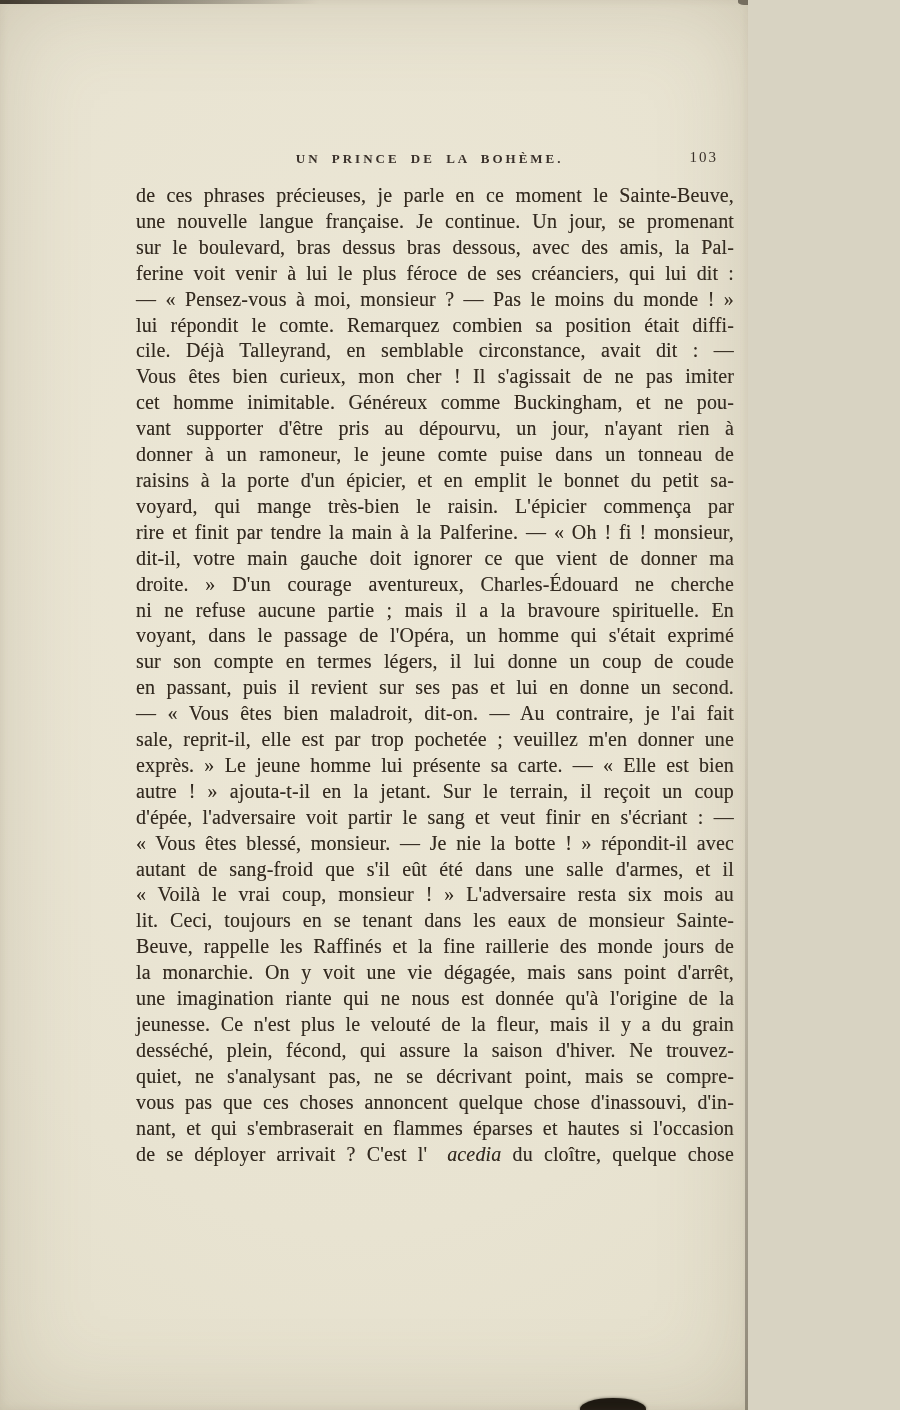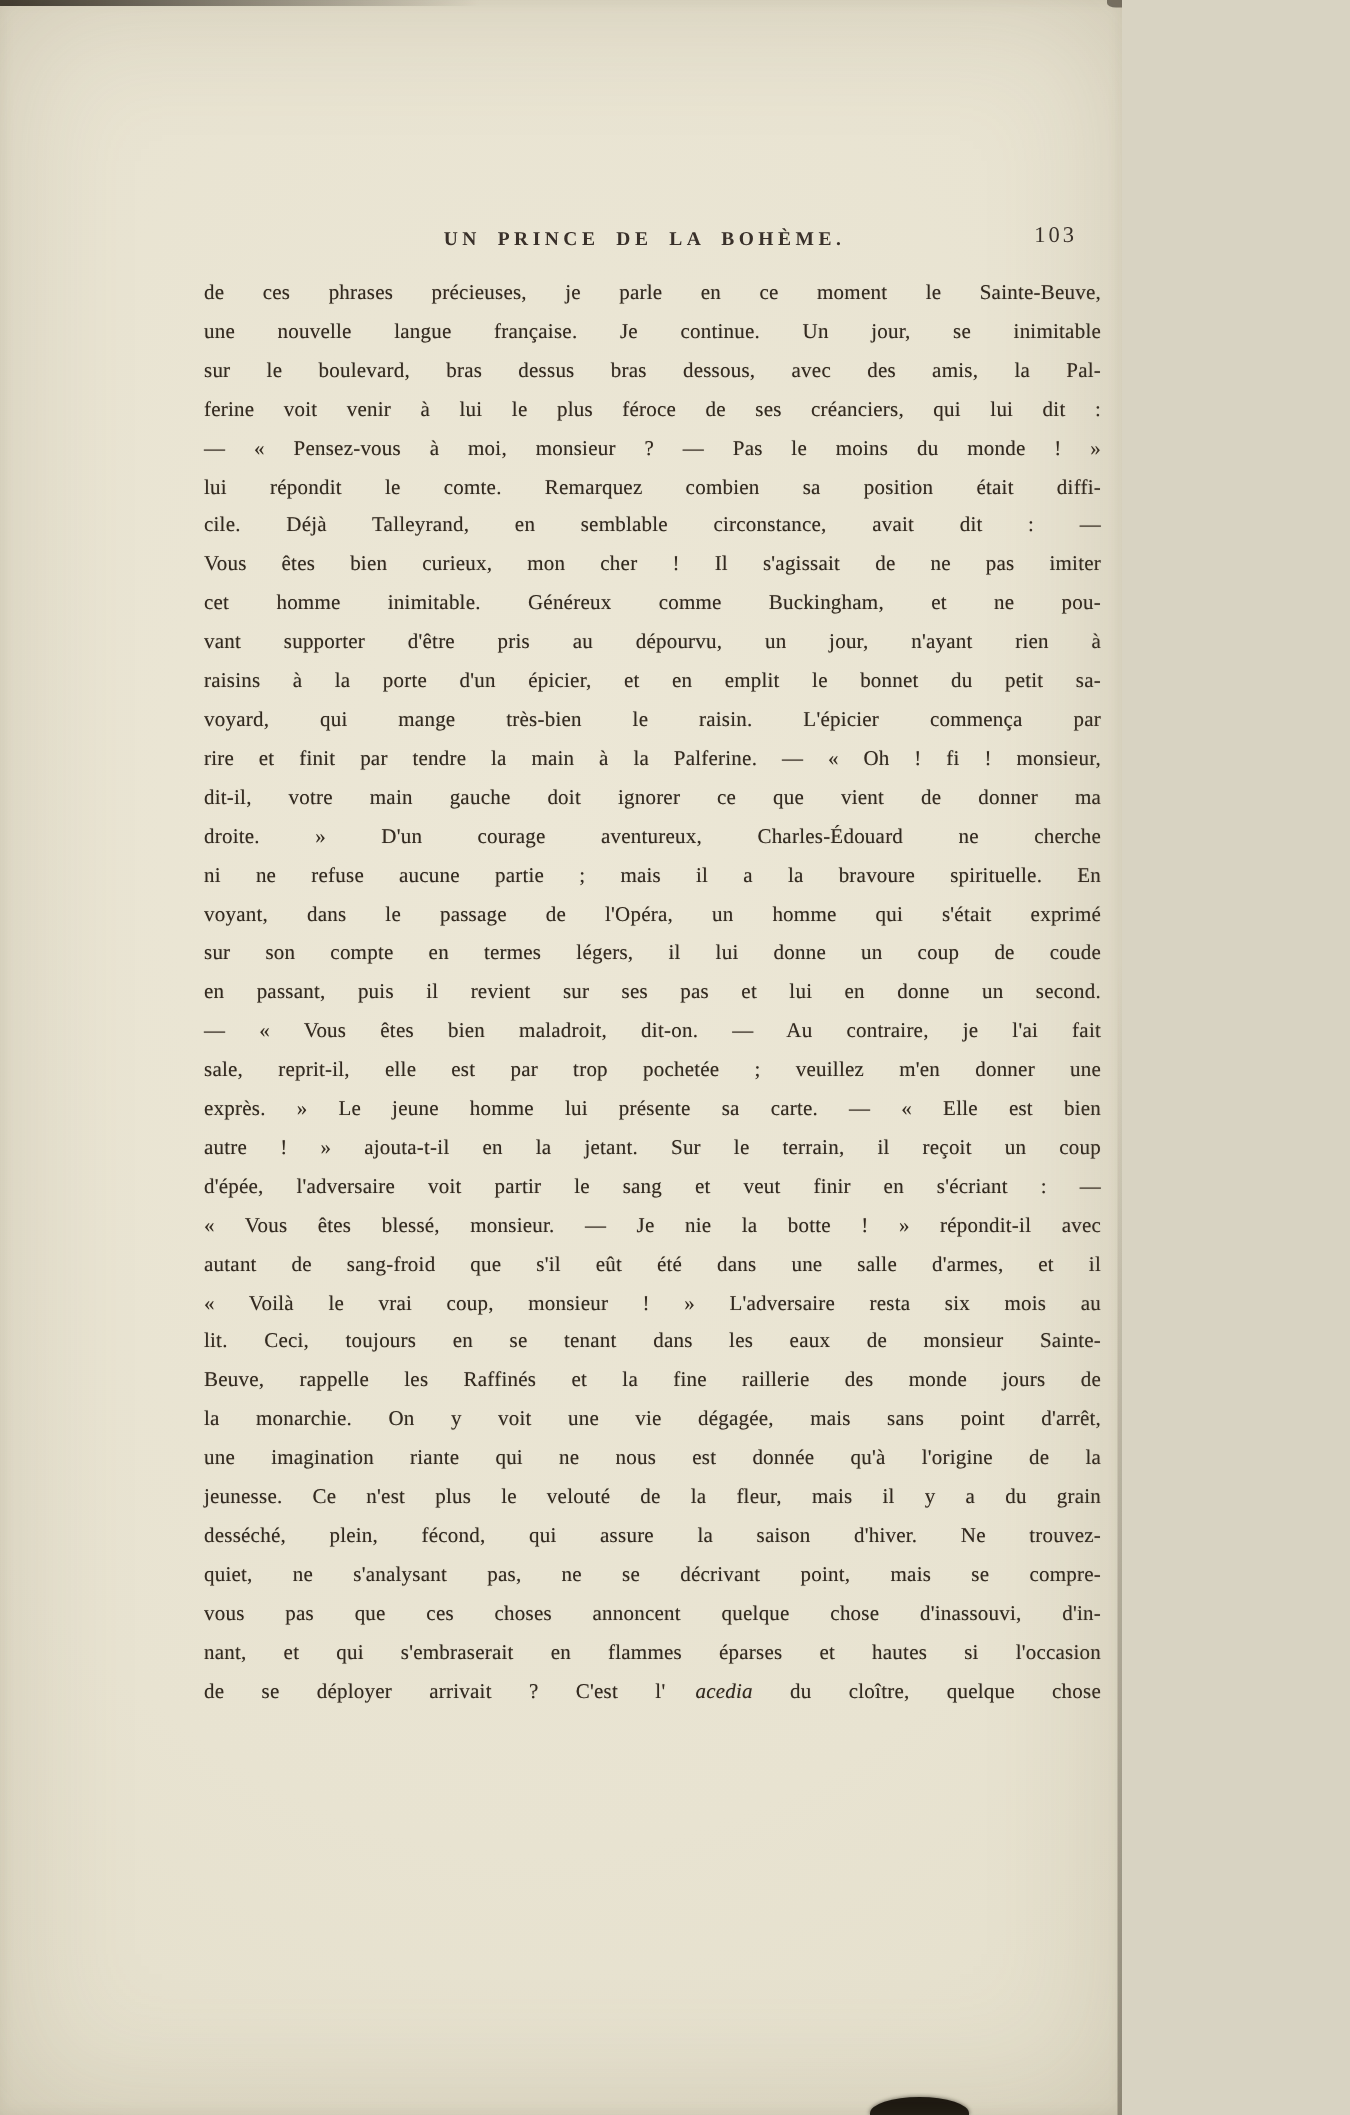--- a/index.html
+++ b/index.html
@@ -81,21 +81,21 @@
     font-size: 15px;
     letter-spacing: 2px;
     color: #39302a;
   }
   
   .text-block {
     position: absolute;
     top: 183px;
     left: 136px;
     width: 598px;
-    font-size: 14px;
+    font-size: 20px;
     line-height: 25.9px;
     letter-spacing: 0.15px;
     color: #332a20;
     text-shadow: 0 0 0.5px rgba(51, 42, 32, 0.45);
   }
   .text-line {
     text-align: justify;
     text-align-last: justify;
     white-space: normal;
     hyphens: none;
@@ -129,29 +129,30 @@
   <div class="edge-right"></div>
   <div class="smudge-bottom"></div>
 
   <header class="running-head">
     <span class="head-title">UN PRINCE DE LA BOHÈME.</span>
     <span class="folio">103</span>
   </header>
 
   <main class="text-block">
       <div class="text-line"><span>de ces phrases précieuses, je parle en ce moment le Sainte-Beuve,</span></div>
-      <div class="text-line"><span>une nouvelle langue française. Je continue. Un jour, se inimitable</span></div>
+      <div class="text-line"><span>une nouvelle langue française. Je continue. Un jour, se promenant</span></div>
       <div class="text-line"><span>sur le boulevard, bras dessus bras dessous, avec des amis, la Pal-</span></div>
       <div class="text-line"><span>ferine voit venir à lui le plus féroce de ses créanciers, qui lui dit :</span></div>
       <div class="text-line"><span>— « Pensez-vous à moi, monsieur ? — Pas le moins du monde ! »</span></div>
       <div class="text-line"><span>lui répondit le comte. Remarquez combien sa position était diffi-</span></div>
       <div class="text-line"><span>cile. Déjà Talleyrand, en semblable circonstance, avait dit : —</span></div>
       <div class="text-line"><span>Vous êtes bien curieux, mon cher ! Il s'agissait de ne pas imiter</span></div>
       <div class="text-line"><span>cet homme inimitable. Généreux comme Buckingham, et ne pou-</span></div>
       <div class="text-line"><span>vant supporter d'être pris au dépourvu, un jour, n'ayant rien à</span></div>
+      <div class="text-line"><span>donner à un ramoneur, le jeune comte puise dans un tonneau de</span></div>
       <div class="text-line"><span>raisins à la porte d'un épicier, et en emplit le bonnet du petit sa-</span></div>
       <div class="text-line"><span>voyard, qui mange très-bien le raisin. L'épicier commença par</span></div>
       <div class="text-line"><span>rire et finit par tendre la main à la Palferine. — « Oh ! fi ! monsieur,</span></div>
       <div class="text-line"><span>dit-il, votre main gauche doit ignorer ce que vient de donner ma</span></div>
       <div class="text-line"><span>droite. » D'un courage aventureux, Charles-Édouard ne cherche</span></div>
       <div class="text-line"><span>ni ne refuse aucune partie ; mais il a la bravoure spirituelle. En</span></div>
       <div class="text-line"><span>voyant, dans le passage de l'Opéra, un homme qui s'était exprimé</span></div>
       <div class="text-line"><span>sur son compte en termes légers, il lui donne un coup de coude</span></div>
       <div class="text-line"><span>en passant, puis il revient sur ses pas et lui en donne un second.</span></div>
       <div class="text-line"><span>— « Vous êtes bien maladroit, dit-on. — Au contraire, je l'ai fait</span></div>

